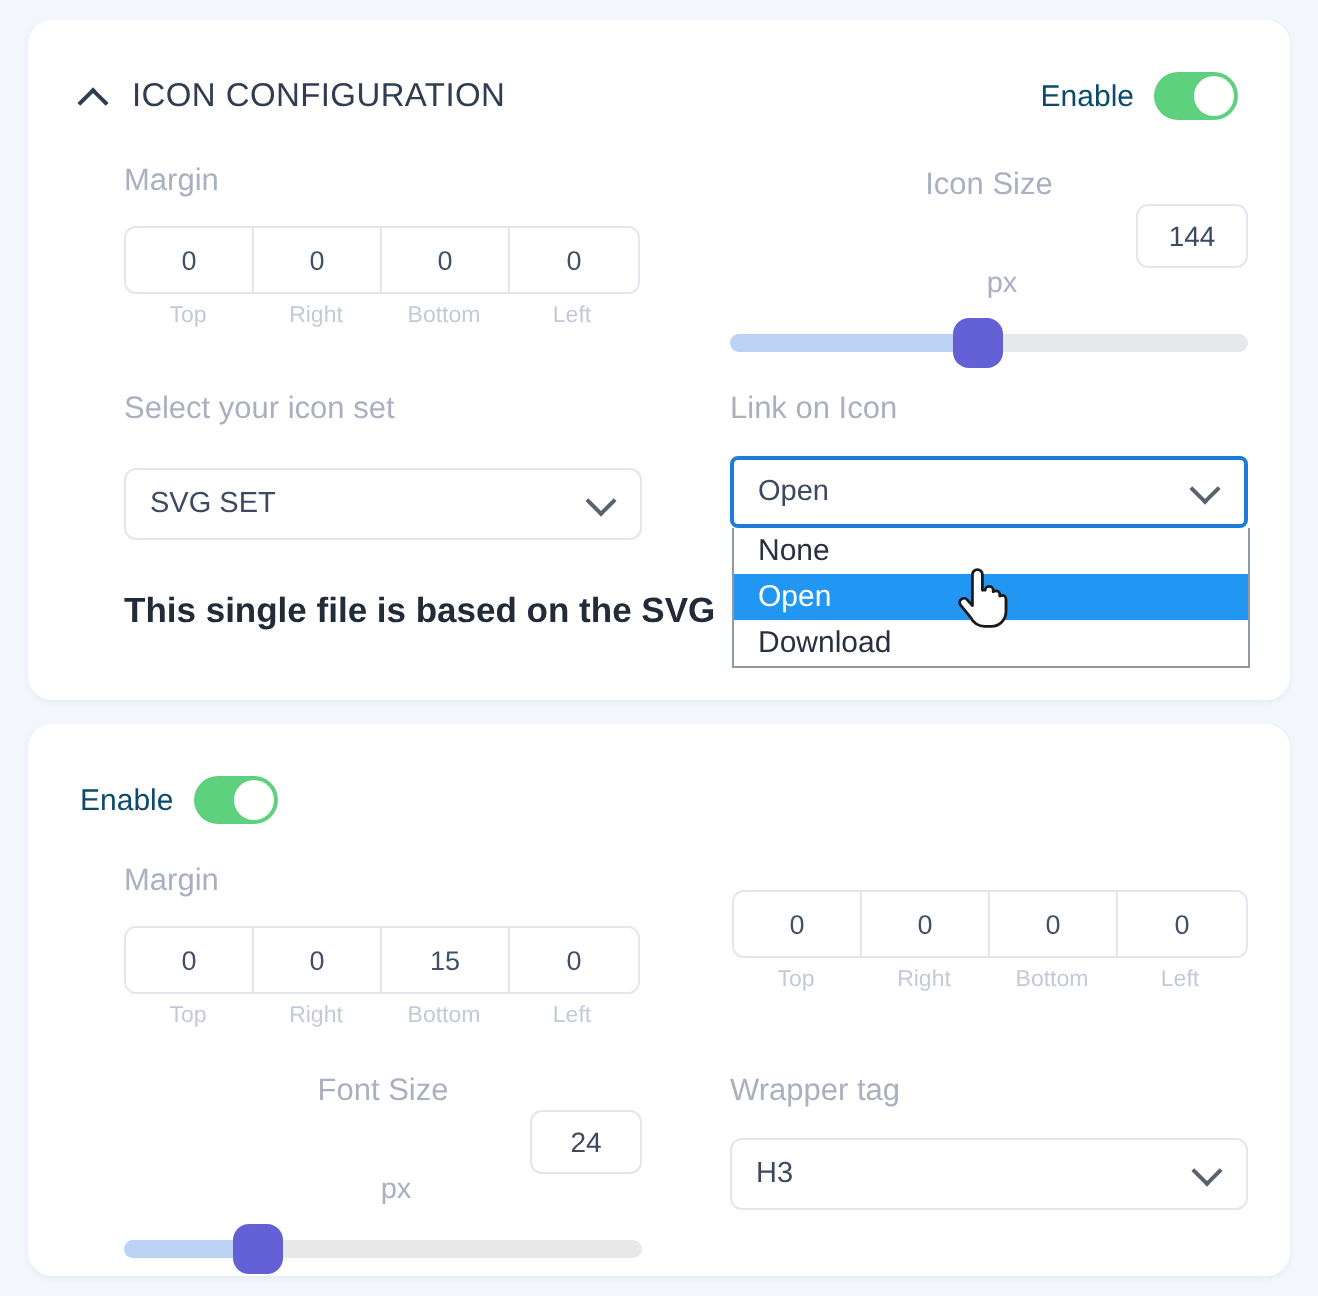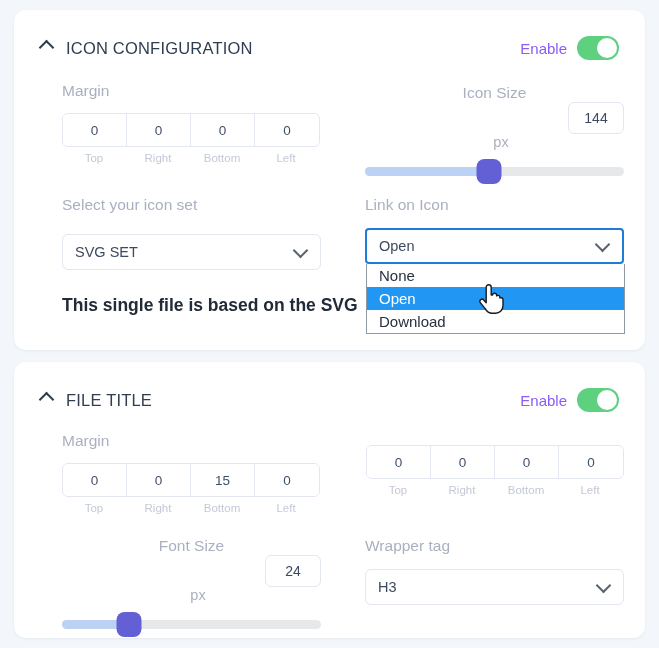--- a/index.html
+++ b/index.html
@@ -26,42 +26,42 @@
 
   
   .sec-head {
     position: absolute;
     left: 26px; right: 26px; top: 16px;
     height: 44px;
     display: flex;
     align-items: center;
     justify-content: space-between;
   }
-  .sec-title-wrap { display: flex; align-items: flex-start; gap: 11px; }
+  .sec-title-wrap { display: flex; align-items: center; gap: 11px; }
   .chev-up {
     width: 15px; height: 10px; display: inline-block;
     position: relative; flex: none;
   }
   .chev-up::before {
     content: "";
     position: absolute; left: 1px; top: 3px;
     width: 9px; height: 9px;
     border-left: 2px solid #2e3c4e;
     border-top: 2px solid #2e3c4e;
     transform: rotate(45deg);
   }
   .sec-title {
     font-size: 16.5px;
     letter-spacing: .2px;
     color: #2f3d50;
     font-weight: 400;
     white-space: nowrap;
   }
   .enable-wrap { display: flex; align-items: center; gap: 10px; }
-  .enable-label { font-size: 15px; color: #8b5cf6; }
+  .enable-label { font-size: 15px; color: #0c4a6e; }
   .toggle {
     width: 42px; height: 24px;
     border-radius: 12px;
     background: #5ed17f;
     position: relative;
     flex: none;
   }
   .toggle .knob {
     position: absolute;
     top: 2px; left: 20px;
@@ -263,24 +263,20 @@
         <div class="dd-item">None</div>
         <div class="dd-item selected">Open</div>
         <div class="dd-item">Download</div>
       </div>
     </div>
   </div>
 
   <div class="card" id="card-file-title">
 
     <div class="sec-head">
-      <div class="sec-title-wrap">
-        <span class="chev-up"></span>
-        <span class="sec-title">FILE TITLE</span>
-      </div>
       <div class="enable-wrap">
         <span class="enable-label">Enable</span>
         <span class="toggle">
           <span class="knob"></span>
         </span>
       </div>
     </div>
 
     <div class="bm-group" style="left:48px; top:70px;">
       <div class="fld-label">Margin</div>

